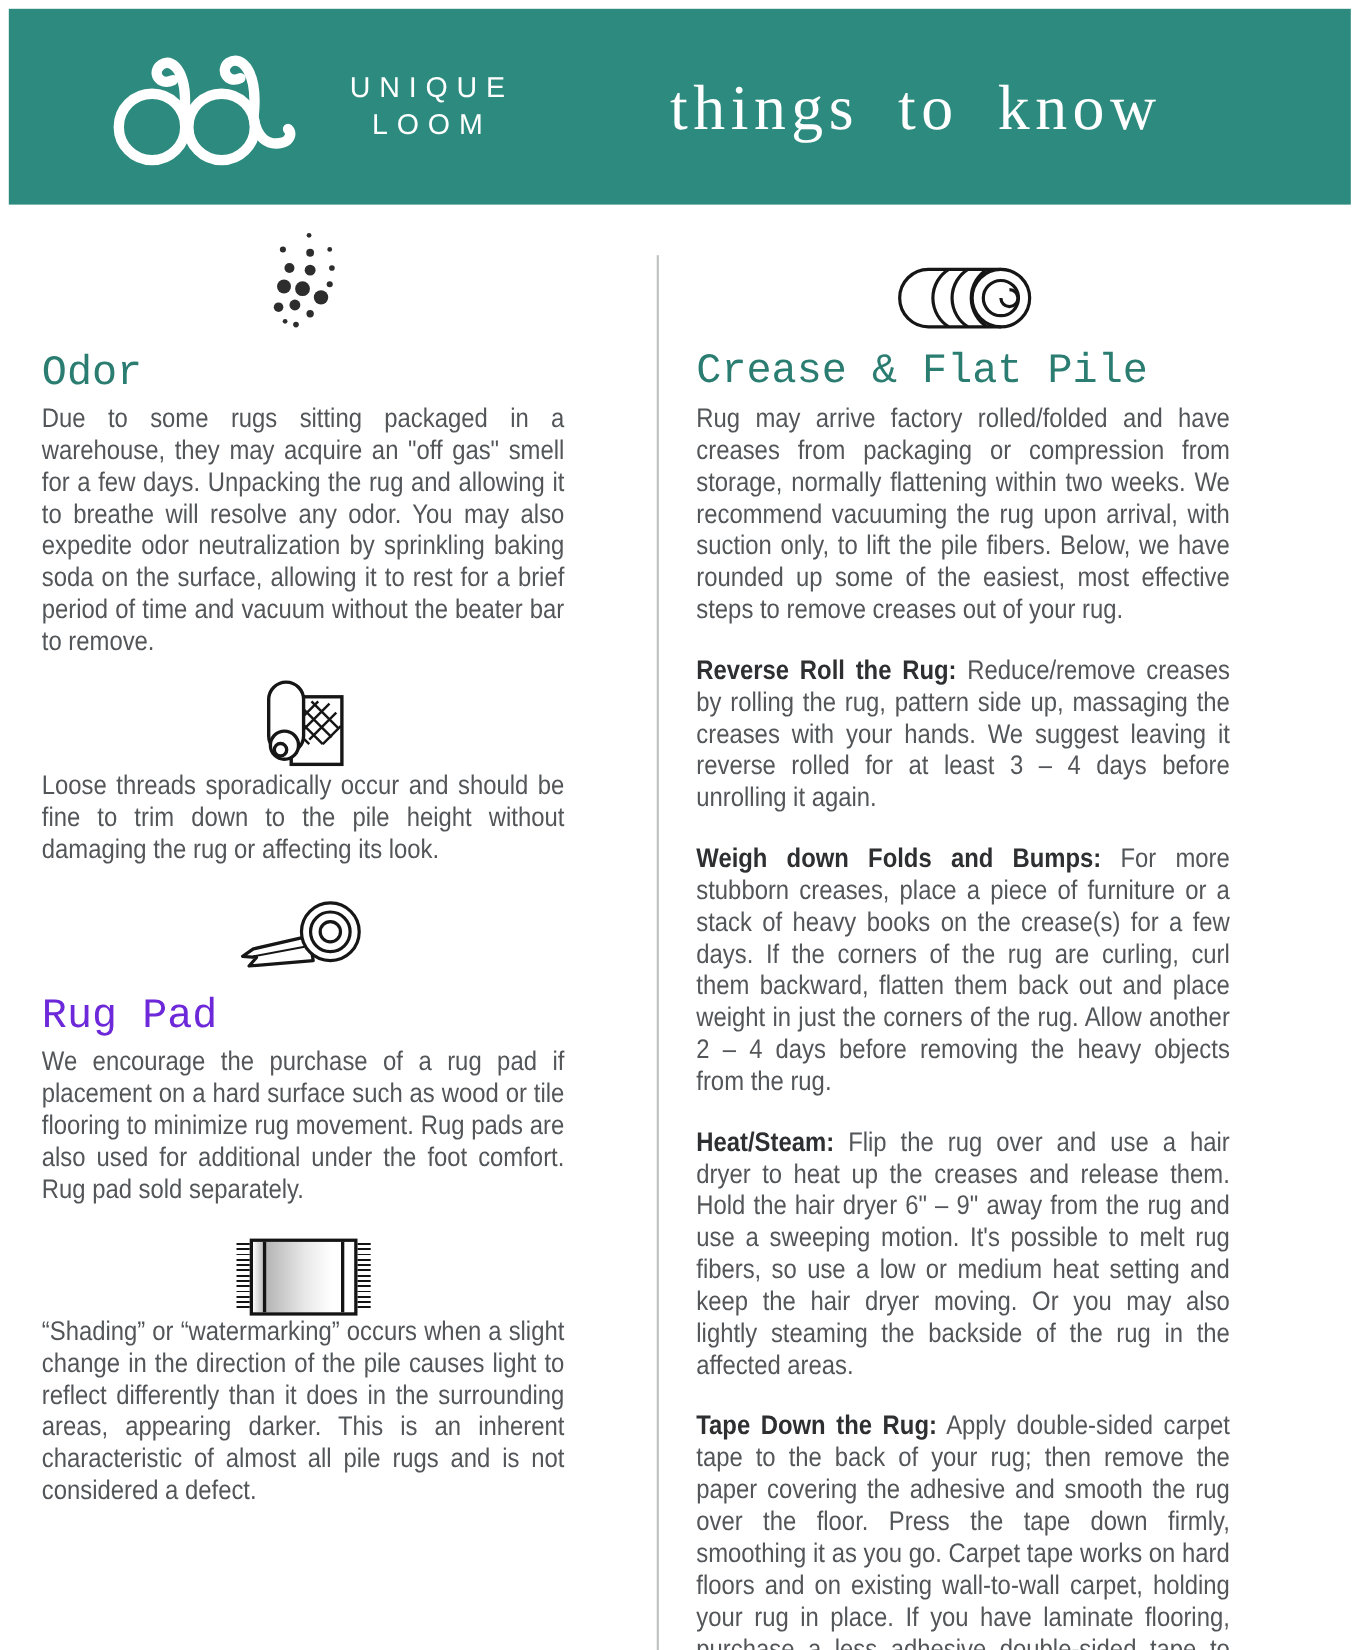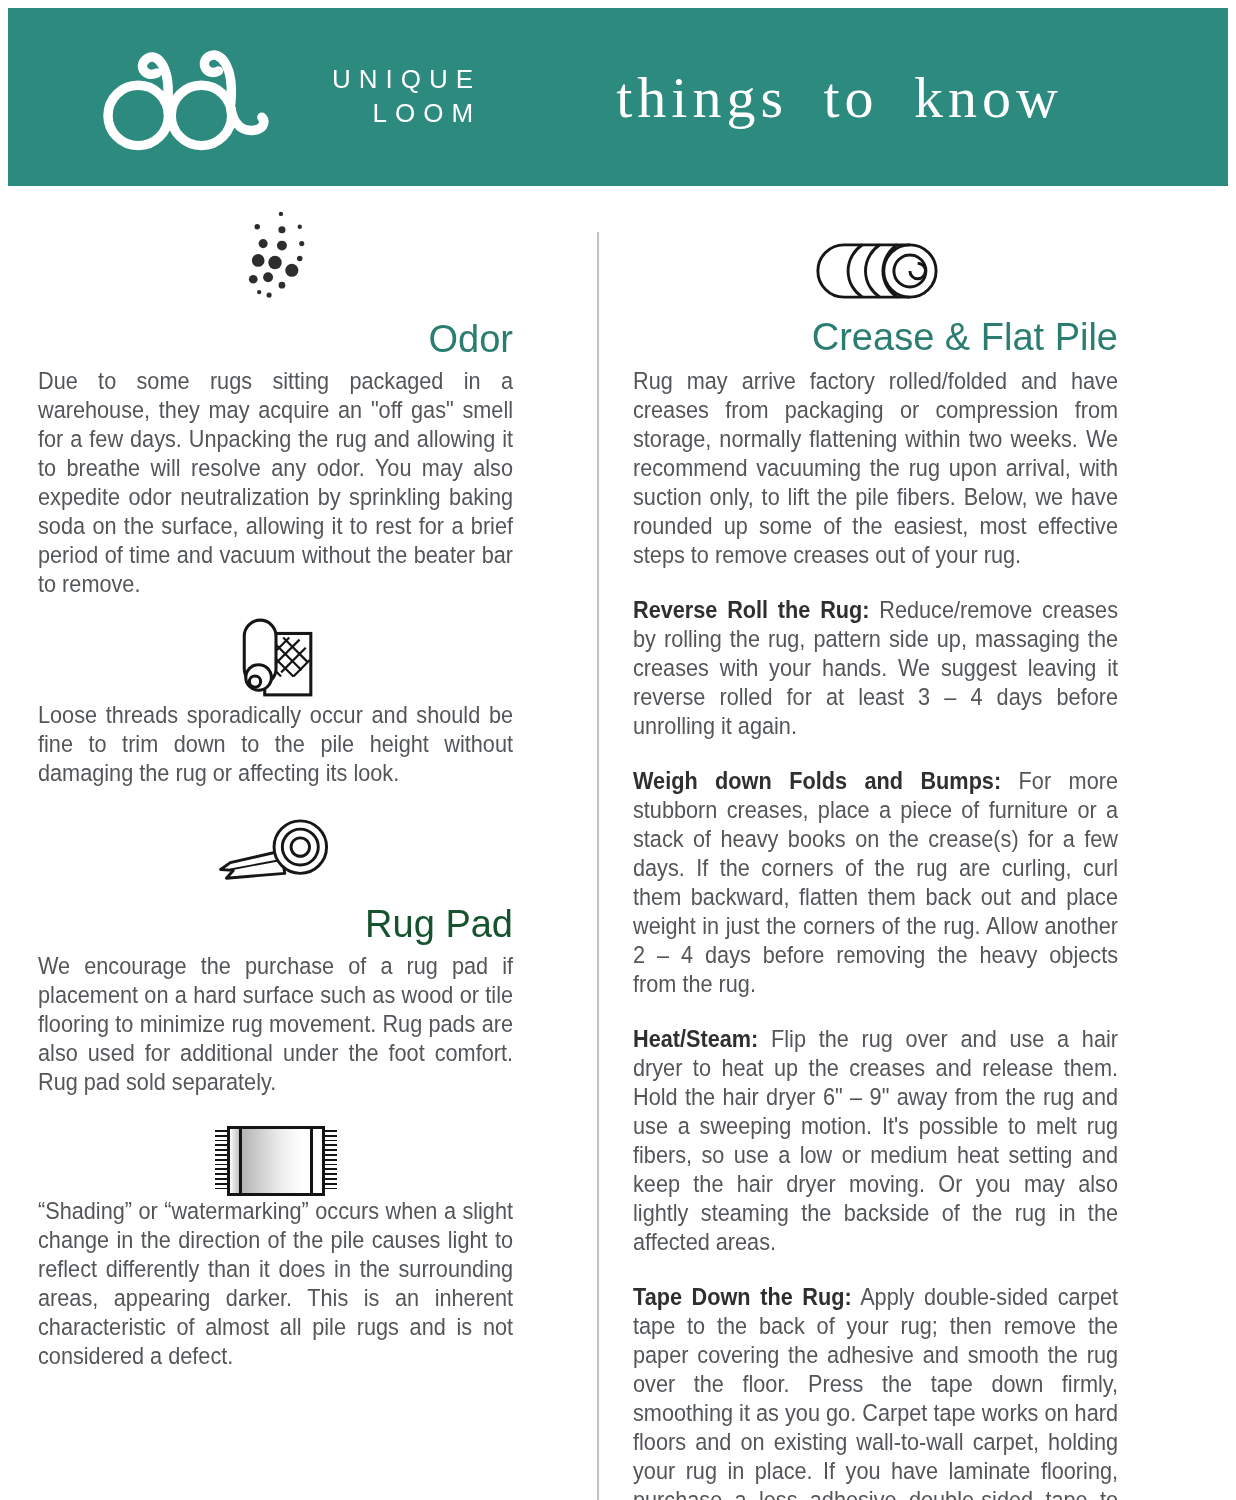--- a/index.html
+++ b/index.html
@@ -1,32 +1,32 @@
 <!DOCTYPE html>
 <html><head>
 <meta charset="utf-8">
 <style>
   html,body{margin:0;padding:0;background:#fff;}
   .page{position:relative;width:1236px;height:1500px;background:#fff;overflow:hidden;
         font-family:"Liberation Sans",sans-serif;}
   
   .header{position:absolute;left:8px;right:8px;top:8px;height:178px;display:flex;align-items:center;}
   .logo-svg{width:218px;height:118px;margin-left:92px;flex:none;}
-  .brand{margin-left:14px;color:#fff;text-align:right;font-size:26px;letter-spacing:8px;
+  .brand{color:#fff;text-align:center;font-size:26px;letter-spacing:8px;
          line-height:1.3;font-weight:400;flex:none;}
   .title{flex:1;text-align:center;color:#fff;font-family:"Liberation Serif",serif;
          font-size:58px;letter-spacing:5px;word-spacing:16px;margin-right:30px;font-weight:400;}
   
   .divider{position:absolute;left:597px;top:232px;bottom:0;width:2px;}
   .col{position:absolute;top:196px;}
   .col-left{left:38px;width:475px;}
   .col-right{left:633px;width:485px;}
   .icon-wrap{display:flex;justify-content:center;align-items:flex-end;}
-  h2{font-family:Liberation Sans, sans-serif;font-weight:400;font-size:38px;line-height:1.05;
-     text-align:right;margin:18px 0 6px;}
+  h2{font-family:Liberation Mono, monospace;font-weight:400;font-size:38px;line-height:1.05;
+     text-align:left;margin:18px 0 6px;}
   p.body{font-size:24.5px;line-height:29px;text-align:justify;margin:0;
          transform:scaleX(0.885);transform-origin:0 0;width:113%;}
   p.body strong{font-weight:bold;color:#2e2f31;}
   
   .sec-threading .icon-wrap{margin-top:16px;}
   .sec-rugpad   .icon-wrap{margin-top:28px;}
   .sec-shading  .icon-wrap{margin-top:30px;}
   .sec-shading h2{margin-top:24px;}
   .col-right .icon-wrap{margin-top:44px;}
   .col-right h2{margin-top:16px;margin-bottom:8px;}
@@ -113,21 +113,21 @@
     <section class="sec sec-rugpad">
       <div class="icon-wrap">
         <svg width="120" height="70" viewBox="0 0 122 72">
           <path class="inkf" stroke-linejoin="round" d="M66 37 L14 49 L4 56 L17 57 L10 65 L70 60 Z"></path>
           <path d="M62 47 L14 56" stroke="#161616" stroke-width="2" fill="none"></path>
           <circle class="inkf" cx="86" cy="33" r="27"></circle>
           <circle class="ink" cx="86" cy="33" r="18.5"></circle>
           <circle class="ink" cx="86" cy="33" r="9.5"></circle>
         </svg>
       </div>
-      <h2 class="teal" style="color: #14532d; margin-top: 20px;">Rug Pad</h2>
+      <h2 class="teal" style="color: #6d28d9; margin-top: 20px;">Rug Pad</h2>
       <p class="body" style="color: rgb(83, 86, 89);">We encourage the purchase of a rug pad if placement on a hard surface such as wood or tile flooring to minimize rug movement. Rug pads are also used for additional under the foot comfort. Rug pad sold separately.</p>
     </section>
 
     <section class="sec sec-shading">
       <div class="icon-wrap">
         <div class="shade-icon">
           <div class="fringe fl"></div>
           <div class="bar bl"></div>
             <div class="bar br"></div>
           <div class="fringe fr"></div>

